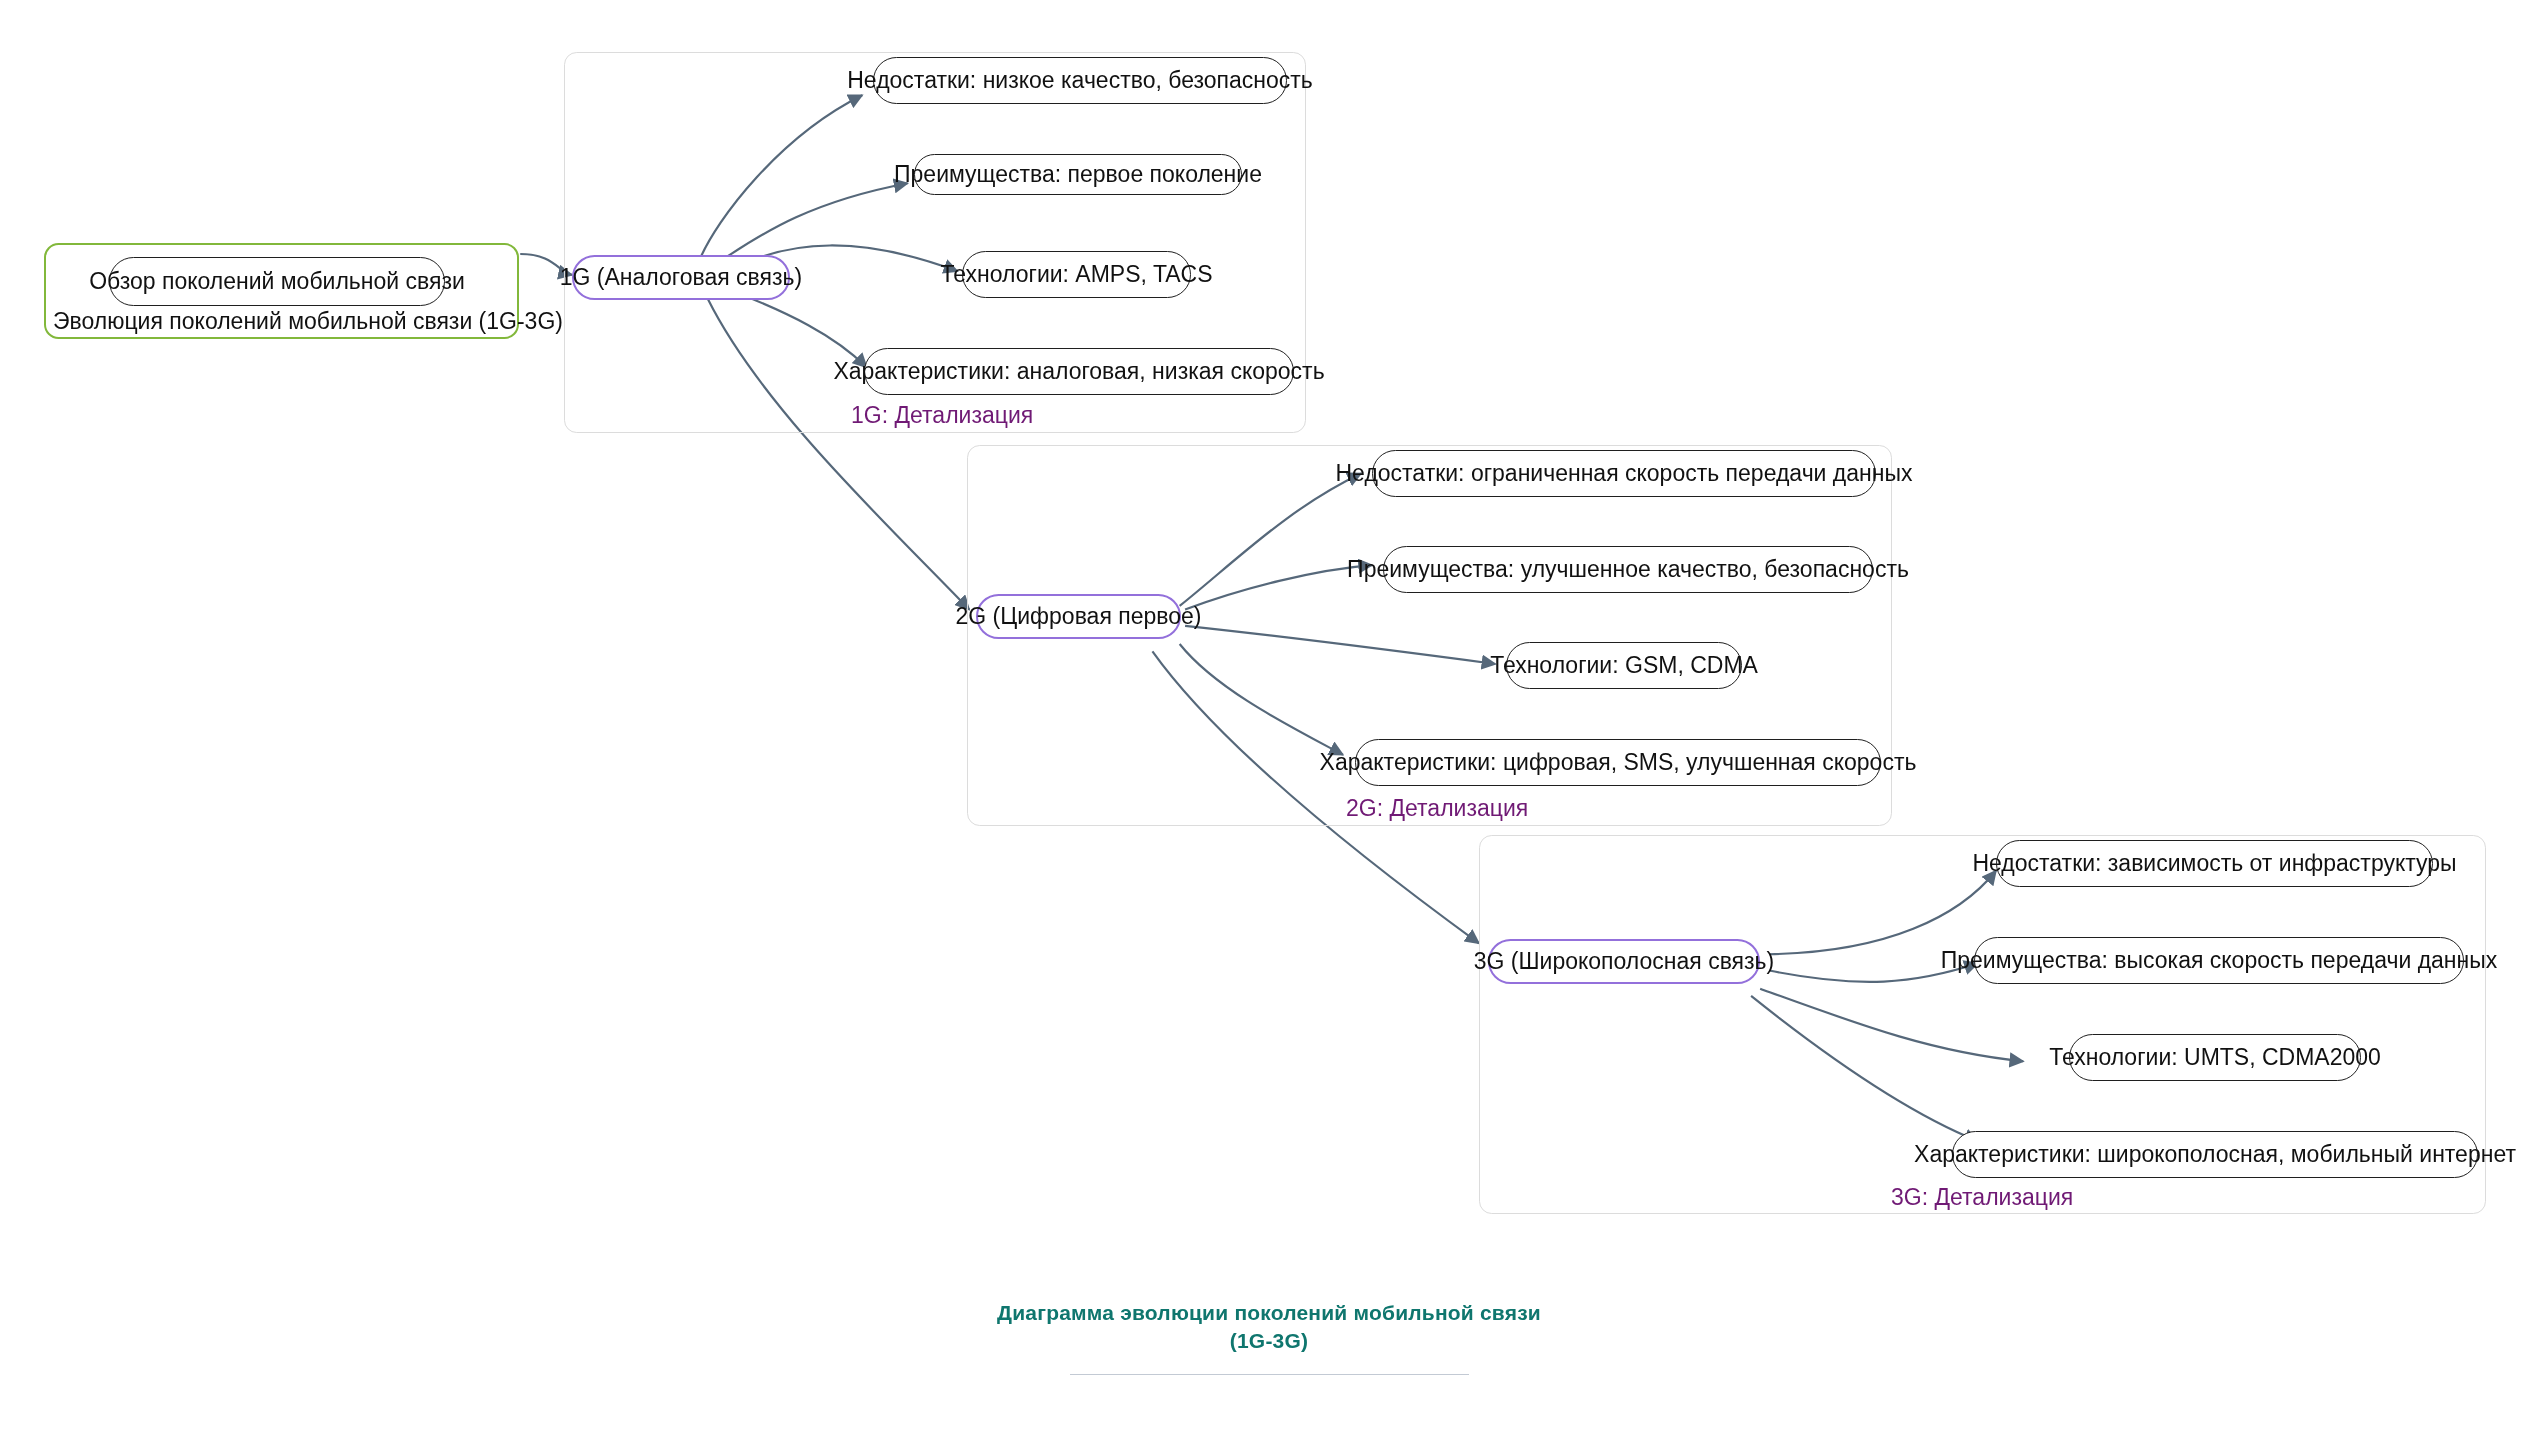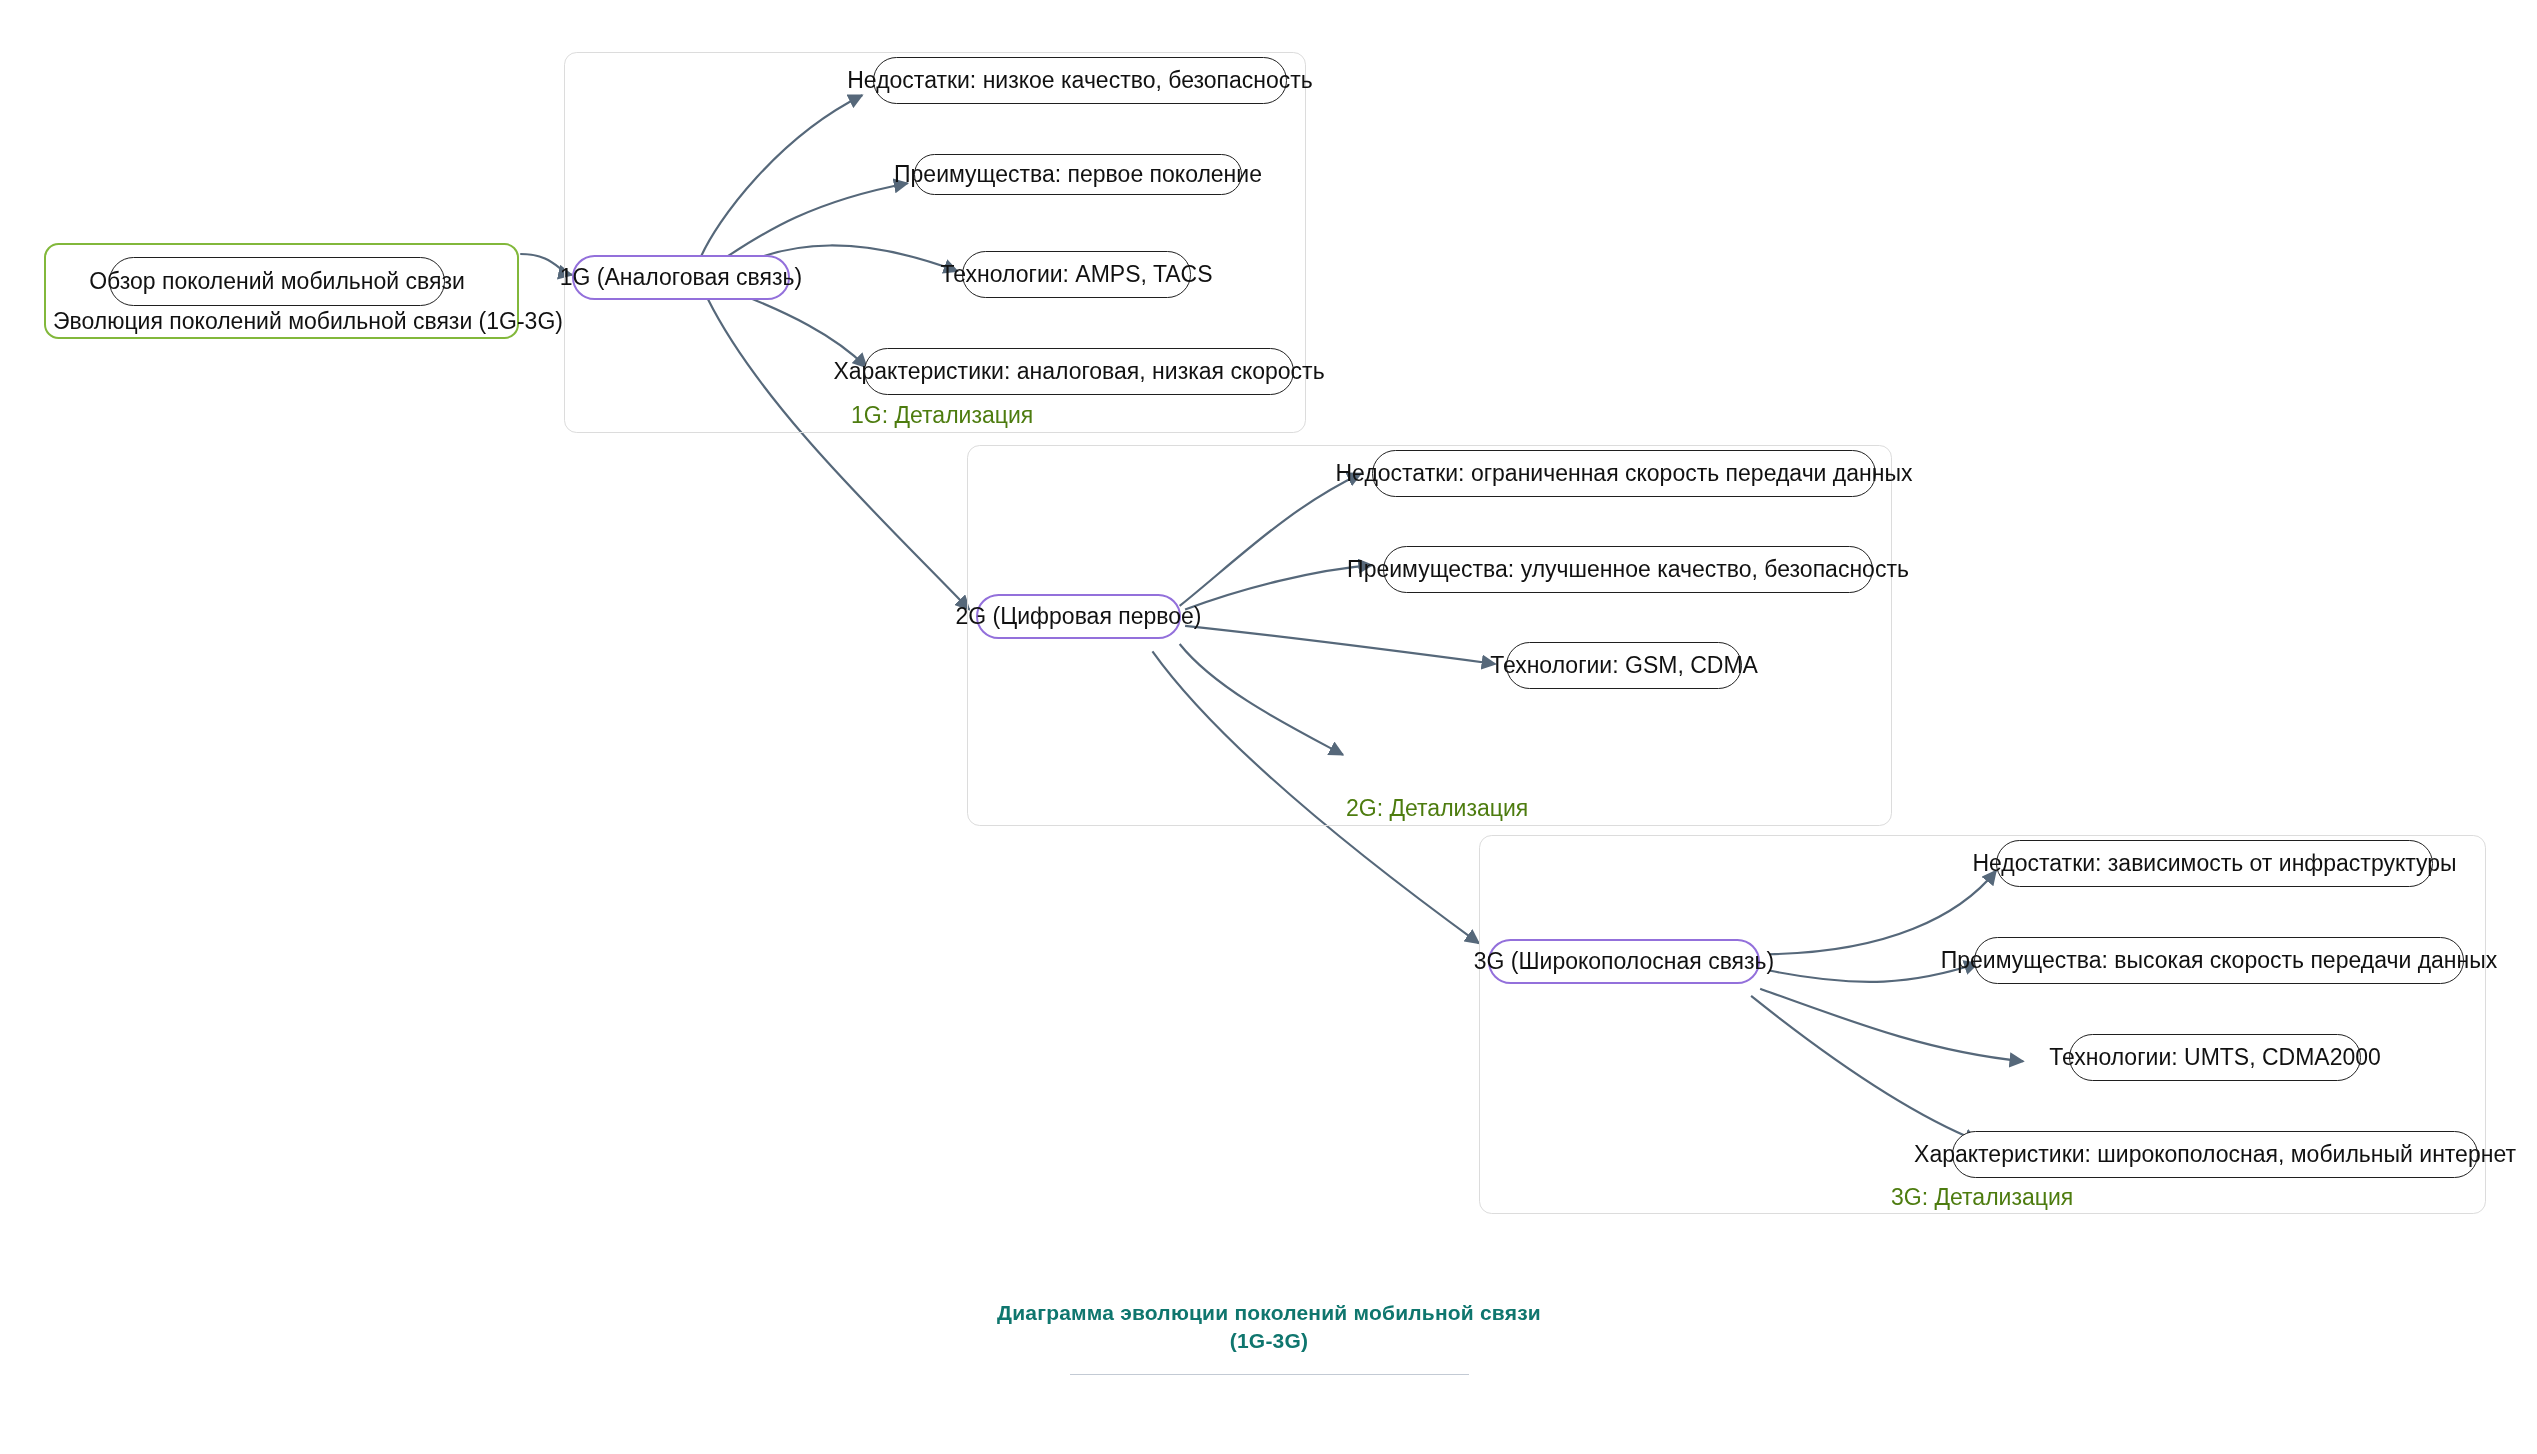--- a/index.html
+++ b/index.html
@@ -35,21 +35,21 @@
   .cluster {
     position: absolute;
     border: 1.8px solid #dcdcdc;
     border-radius: 12.7px;
     background: rgba(255,255,255,0);
     box-sizing: border-box;
   }
   .cluster-label {
     position: absolute;
     font-size: 23px;
-    color: #4d7c0f;
+    color: #701a75;
     white-space: nowrap;
     font-family: "Liberation Sans", sans-serif;
   }
 
   
   .node {
     position: absolute;
     box-sizing: border-box;
     display: flex;
     align-items: center;
@@ -160,20 +160,21 @@
   <div class="node" style="left:864px; top:348px; width:430px; height:47px;">Характеристики: аналоговая, низкая скорость</div>
 
   <div class="cluster" style="left:967px; top:445px; width:925px; height:381px;"></div>
   <div class="cluster-label" style="left:1346px; top:795px;">2G: Детализация</div>
 
   <div class="node gen" style="left:976px; top:594px; width:205px; height:45px;">2G (Цифровая первое)</div>
 
   <div class="node" style="left:1372px; top:450px; width:504px; height:47px;">Недостатки: ограниченная скорость передачи данных</div>
   <div class="node" style="left:1383px; top:546px; width:490px; height:47px;">Преимущества: улучшенное качество, безопасность</div>
   <div class="node" style="left:1506px; top:642px; width:236px; height:47px;">Технологии: GSM, CDMA</div>
+  <div class="node" style="left:1355px; top:739px; width:526px; height:47px;">Характеристики: цифровая, SMS, улучшенная скорость</div>
 
   <div class="cluster" style="left:1479px; top:835px; width:1007px; height:379px;"></div>
   <div class="cluster-label" style="left:1891px; top:1184px;">3G: Детализация</div>
 
   <div class="node gen" style="left:1488px; top:939px; width:272px; height:45px;">3G (Широкополосная связь)</div>
 
   <div class="node" style="left:1996px; top:840px; width:437px; height:47px;">Недостатки: зависимость от инфраструктуры</div>
   <div class="node" style="left:1974px; top:937px; width:490px; height:47px;">Преимущества: высокая скорость передачи данных</div>
   <div class="node" style="left:2069px; top:1034px; width:292px; height:47px;">Технологии: UMTS, CDMA2000</div>
   <div class="node" style="left:1952px; top:1131px; width:526px; height:47px;">Характеристики: широкополосная, мобильный интернет</div>

